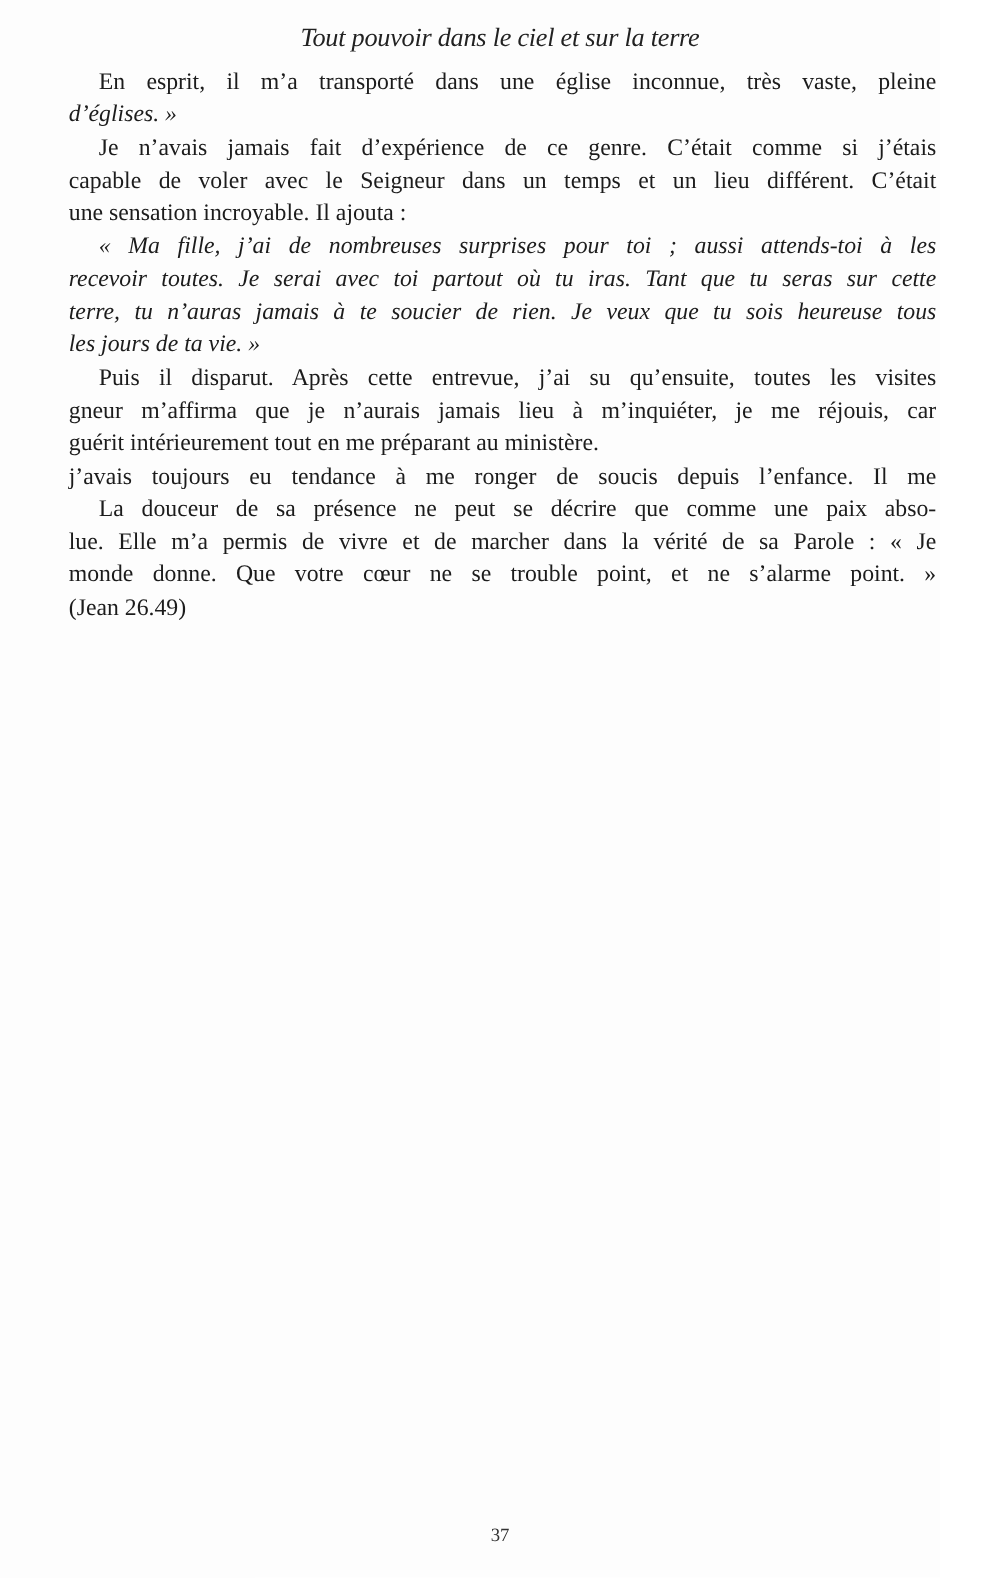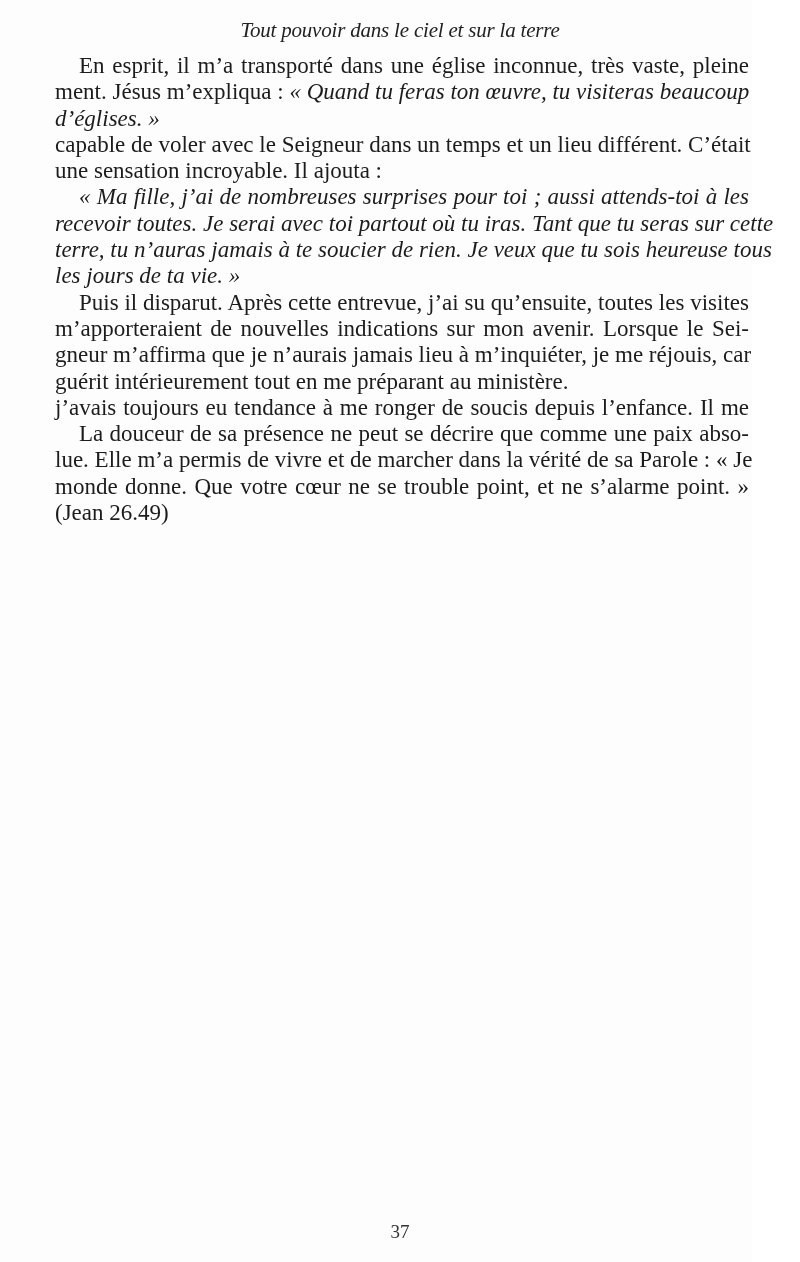--- a/index.html
+++ b/index.html
@@ -3,51 +3,50 @@
 <meta charset="utf-8">
 <style>
   html, body { margin: 0; padding: 0; background: #ffffff; }
   body { width: 800px; height: 1262px; position: relative; overflow: hidden;
          font-family: "DejaVu Serif", "Liberation Serif", serif; color: #1e1e1e; }
   .page { position: absolute; left: 0; top: 0; width: 752px; height: 1262px; background: #fdfdfd; }
   .running-title { position: absolute; top: 18px; left: 0; width: 800px; text-align: center;
          font-family: "Liberation Serif", serif; font-style: italic; font-size: 21px; color: #222; letter-spacing: -0.2px; }
   .body-text { position: absolute; left: 55px; top: 53px; width: 694px; }
   .line { display: block; height: 26.3px; line-height: 26.3px; font-family: "Liberation Serif", serif;
-          font-size: 23px; white-space: nowrap; text-align: justify; text-align-last: justify; color: #1c1c1c; }
+          font-size: 19px; white-space: nowrap; text-align: justify; text-align-last: justify; color: #1c1c1c; }
   .line.indent { padding-left: 24px; }
   .line.last { text-align-last: left; }
   .it { font-style: italic; }
   .page-number { position: absolute; top: 1221px; left: 0; width: 800px; text-align: center;
-         font-family: "Liberation Serif", serif; font-size: 19px; color: #333; }
+         font-family: "Liberation Serif", serif; font-size: 15px; color: #333; }
 </style>
 </head>
 <body>
 
 <div class="page">
   <div class="running-title">Tout pouvoir dans le ciel et sur la terre</div>
   <div class="body-text" id="body-text">
       <div>
         <span class="line indent"><span>En esprit, il m’a transporté dans une église inconnue, très vaste, pleine</span></span>
-        <span class="line"><span>ment. Jésus m’expliqua : </span><span class="it">« Quand tu feras ton œuvre, tu visiteras beaucoup</span></span>
         <span class="line last"><span class="it">d’églises. »</span></span>
       </div>
       <div>
+        <span class="line indent"><span>Je n’avais jamais fait d’expérience de ce genre. C’était comme si j’étais</span></span>
         <span class="line"><span>capable de voler avec le Seigneur dans un temps et un lieu différent. C’était</span></span>
         <span class="line last"><span>une sensation incroyable. Il ajouta :</span></span>
       </div>
       <div>
         <span class="line indent"><span class="it">« Ma fille, j’ai de nombreuses surprises pour toi ; aussi attends-toi à les</span></span>
         <span class="line"><span class="it">recevoir toutes. Je serai avec toi partout où tu iras. Tant que tu seras sur cette</span></span>
         <span class="line"><span class="it">terre, tu n’auras jamais à te soucier de rien. Je veux que tu sois heureuse tous</span></span>
         <span class="line last"><span class="it">les jours de ta vie. »</span></span>
       </div>
       <div>
         <span class="line indent"><span>Puis il disparut. Après cette entrevue, j’ai su qu’ensuite, toutes les visites</span></span>
-        <span class="line"><span>m’apporteraient de nouvelles indications sur mon avenir. Lorsque le Sei-</span></span>
         <span class="line"><span>gneur m’affirma que je n’aurais jamais lieu à m’inquiéter, je me réjouis, car</span></span>
         <span class="line last"><span>guérit intérieurement tout en me préparant au ministère.</span></span>
         <span class="line"><span>j’avais toujours eu tendance à me ronger de soucis depuis l’enfance. Il me</span></span>
       </div>
       <div>
         <span class="line indent"><span>La douceur de sa présence ne peut se décrire que comme une paix abso-</span></span>
         <span class="line"><span>lue. Elle m’a permis de vivre et de marcher dans la vérité de sa Parole : « Je</span></span>
         <span class="line"><span>monde donne. Que votre cœur ne se trouble point, et ne s’alarme point. »</span></span>
         <span class="line last"><span>(Jean 26.49)</span></span>
       </div>

